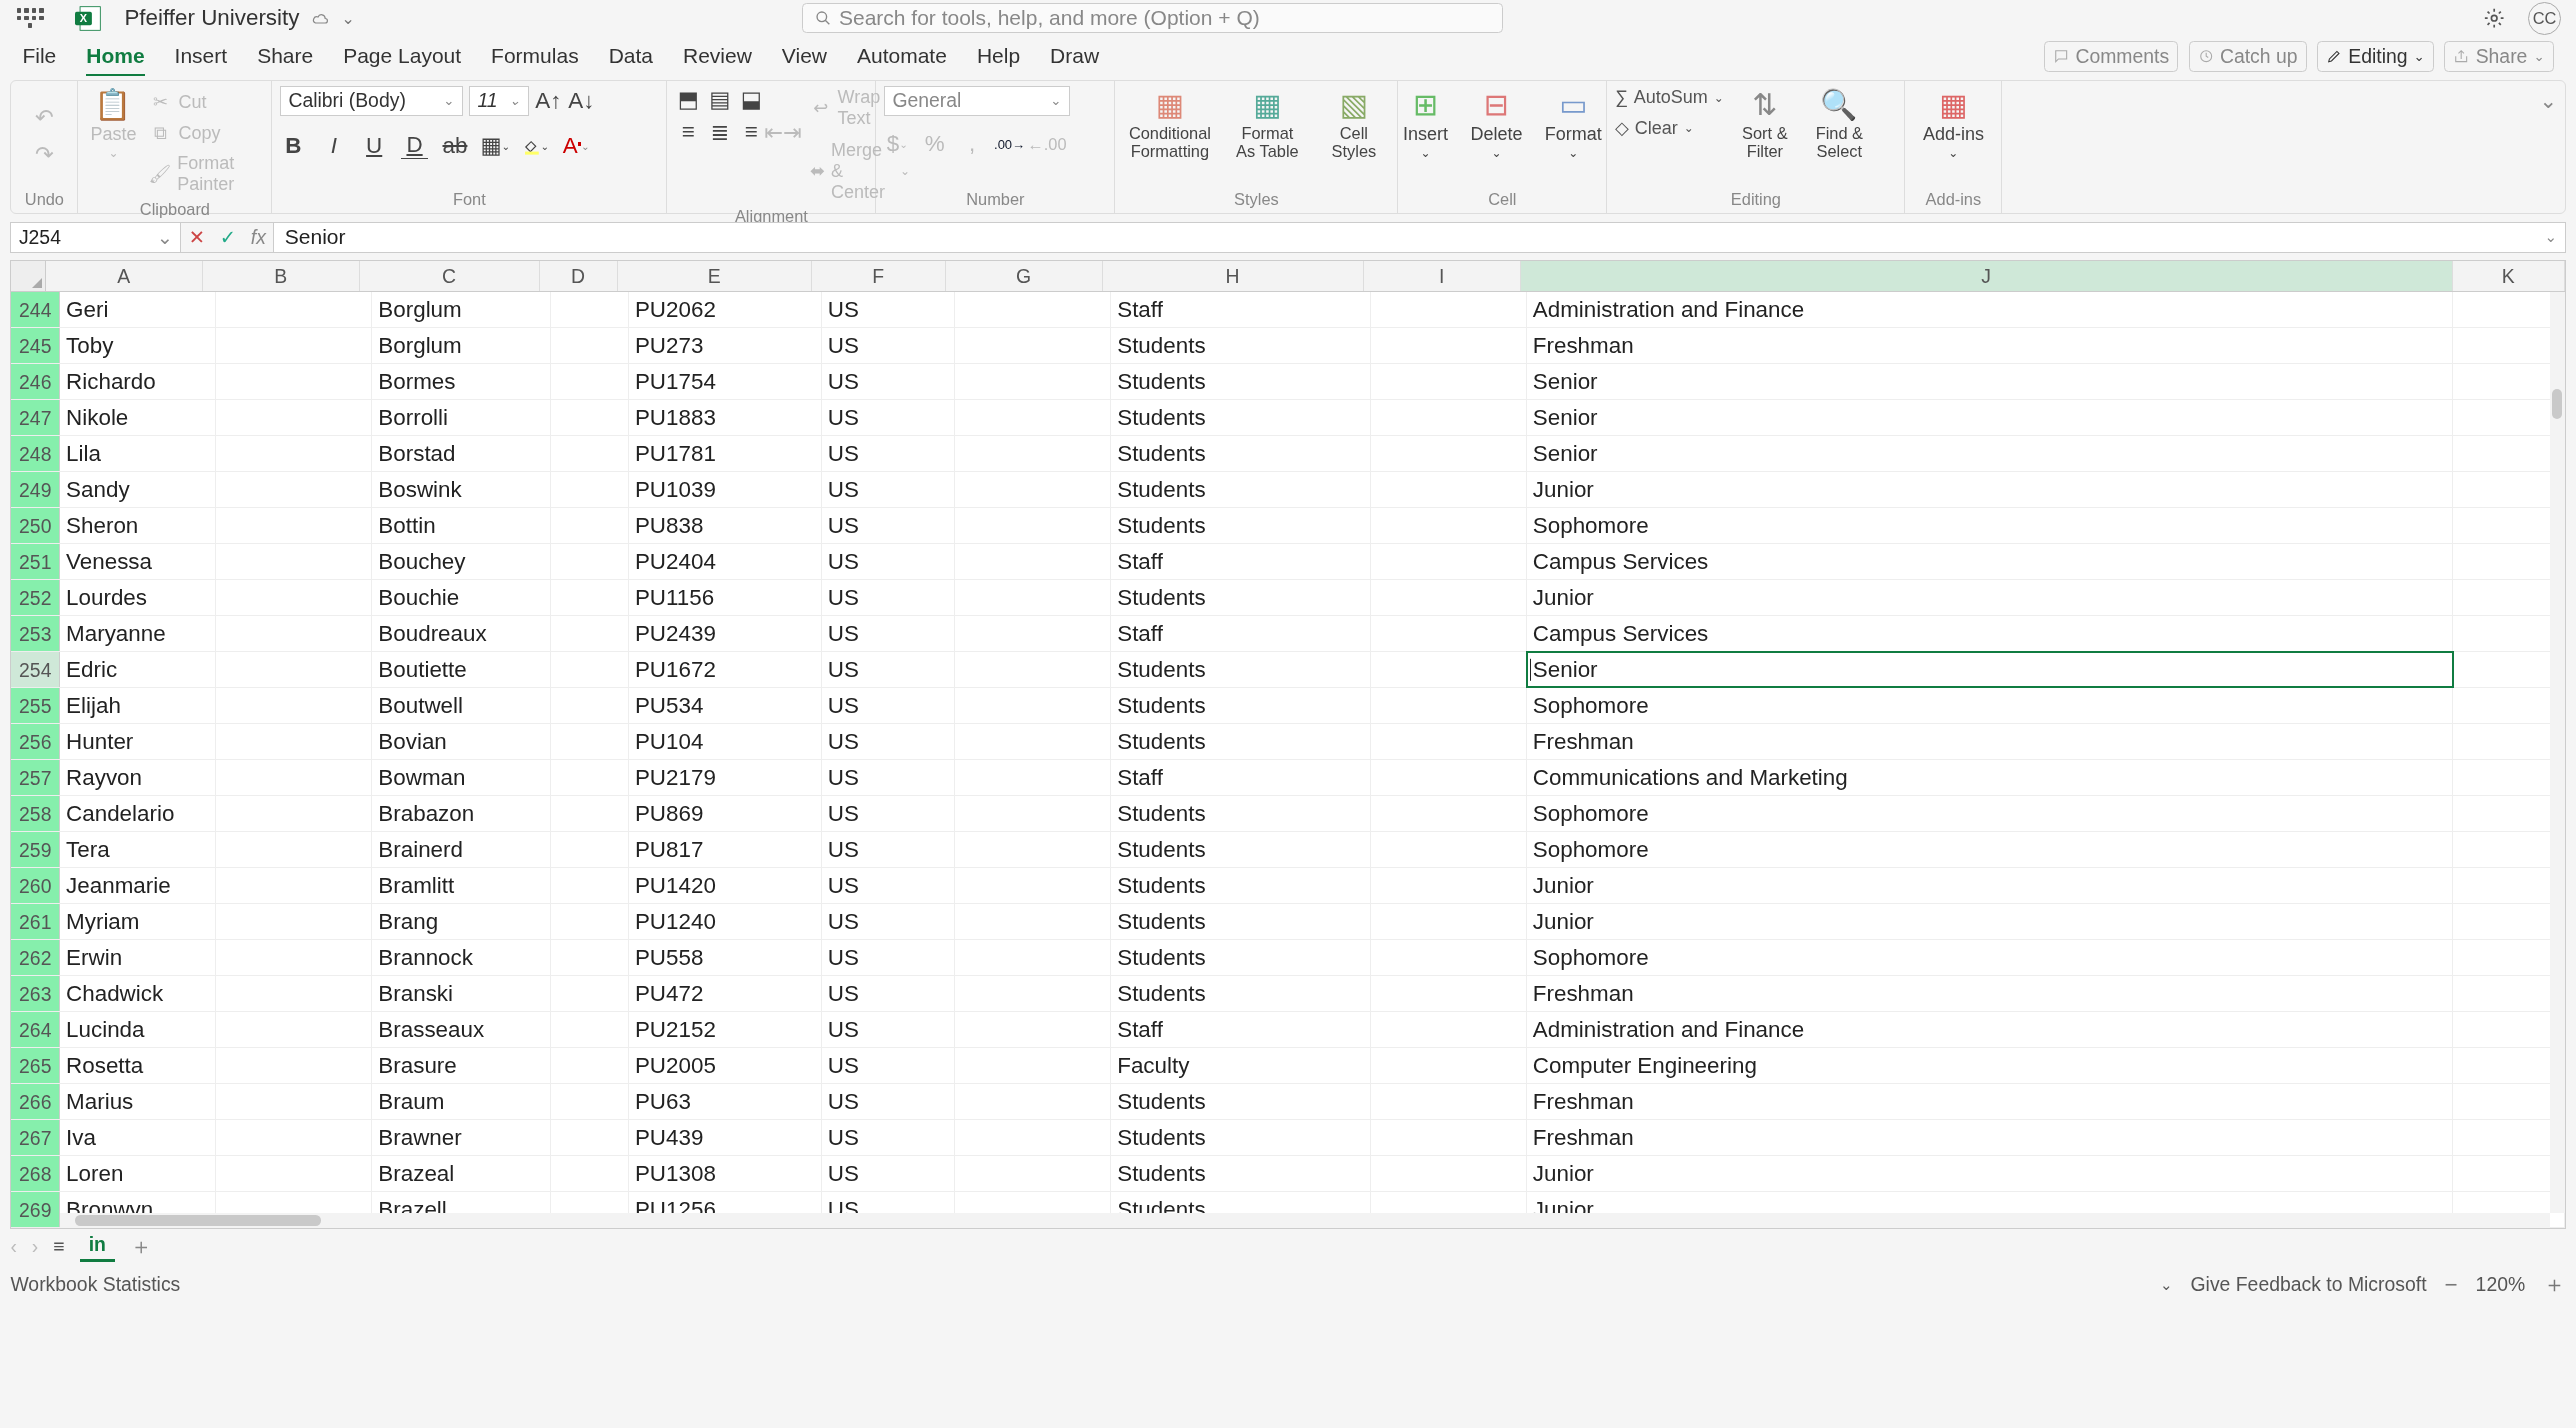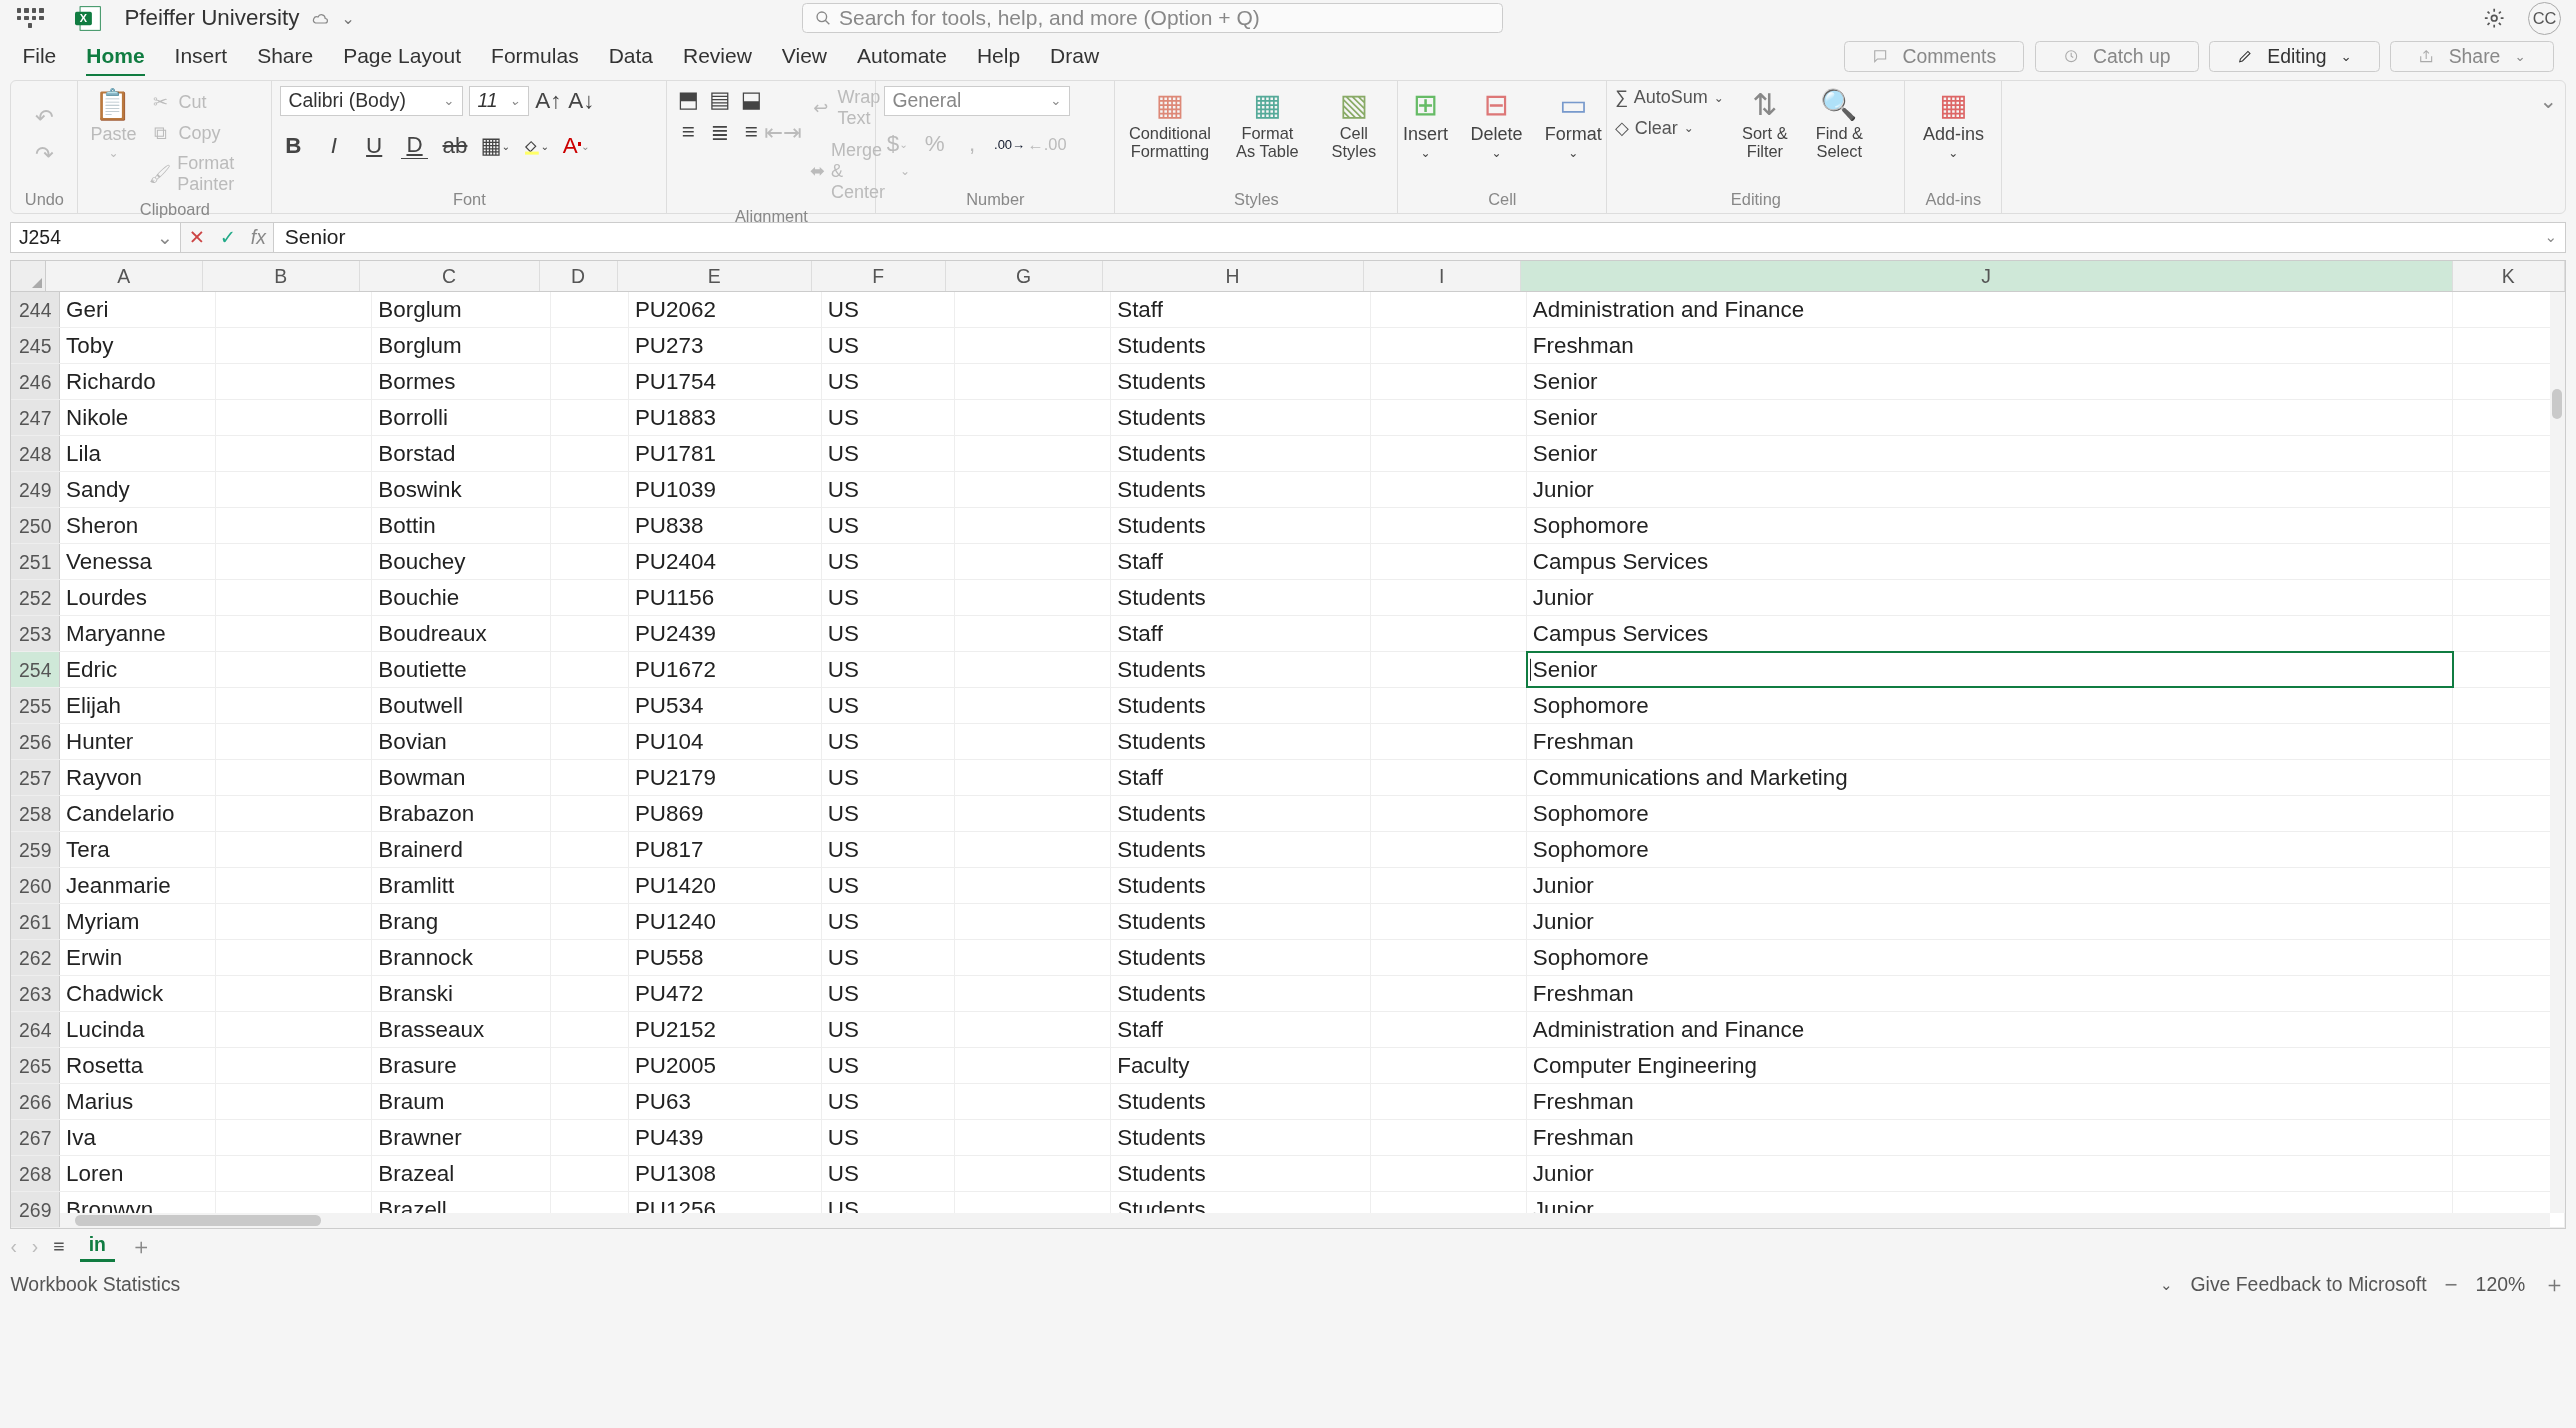--- a/index.html
+++ b/index.html
@@ -17,21 +17,21 @@
 .searchbox svg { margin-right: 7.5px; }
 .title-right { margin-left: auto; display: flex; align-items: center; gap: 22.4px; }
 .gear { color: #555; cursor: pointer; }
 .avatar { width: 33px; height: 33px; border-radius: 50%; border: 0.7px solid #aaa; display: flex; align-items: center; justify-content: center; font-size: 16.4px; color: #555; }
 
 
 .menubar { height: 41px; display: flex; align-items: center; padding: 0 22.4px; gap: 30px; font-size: 21px; color: #333; background: #f5f5f5; }
 .menubar .item { cursor: pointer; padding: 6px 0; }
 .menubar .active { color: #107c41; border-bottom: 2.2px solid #107c41; font-weight: 600; }
 .menu-right { margin-left: auto; display: flex; align-items: center; gap: 10.4px; }
-.pill { border: 0.7px solid #ccc; border-radius: 4.5px; padding: 3px 27px; font-size: 19.4px; color: #888; display: flex; align-items: center; gap: 14px; }
+.pill { border: 0.7px solid #ccc; border-radius: 4.5px; padding: 3px 8px; font-size: 19.4px; color: #888; display: flex; align-items: center; gap: 6px; }
 .pill.dark { color: #333; }
 .pill svg, .pill .ico { color: inherit; }
 
 
 .ribbon { height: 134px; display: flex; background: #f5f5f5; border: 0.7px solid #ddd; border-radius: 6px; margin: 3px 10.4px 0; }
 .group { border-right: 0.7px solid #ddd; padding: 4.5px 7.5px 0; display: flex; flex-direction: column; }
 .group:last-child { border-right: none; }
 .group-body { flex: 1; display: flex; align-items: flex-start; gap: 7.5px; }
 .group-label { text-align: center; font-size: 16.4px; color: #888; padding: 3px 0 4.5px; position: relative; }
 .vbtn { display: flex; flex-direction: column; align-items: center; justify-content: center; gap: 1.5px; font-size: 18px; color: #444; cursor: pointer; padding: 1.5px 4.5px; }
@@ -63,21 +63,21 @@
 
 
 .grid-wrap { margin: 4.5px 10.4px 0; border: 0.7px solid #ccc; background: #fff; height: 969px; position: relative; overflow: hidden; }
 .col-headers { display: flex; height: 31px; border-bottom: 0.7px solid #ccc; background: #f3f3f3; position: sticky; top: 0; }
 .corner { width: 49px; border-right: 0.7px solid #ccc; background: #eee; position: relative; }
 .corner::after { content: ""; position: absolute; right: 3px; bottom: 3px; width: 0; height: 0; border-left: 10.4px solid transparent; border-bottom: 10.4px solid #aaa; }
 .ch { border-right: 0.7px solid #ddd; text-align: center; font-size: 19.4px; color: #555; line-height: 31px; }
 .ch.active { background: #cfe8d8; }
 .rows { }
 .row { display: flex; height: 36px; border-bottom: 0.7px solid #eee; }
-.rh { width: 49px; border-right: 0.7px solid #ccc; background: #e5e5e5; text-align: center; font-size: 19.4px; color: #555; line-height: 36px; }
+.rh { width: 49px; border-right: 0.7px solid #ccc; background: #86efac; text-align: center; font-size: 19.4px; color: #555; line-height: 36px; }
 .rh.active { background: #cfe8d8; }
 .cell { border-right: 0.7px solid #eee; padding: 0 6px; font-size: 22.4px; line-height: 36px; white-space: nowrap; overflow: visible; position: relative; }
 .cell.selected { outline: 2.2px solid #107c41; outline-offset: -1.5px; z-index: 5; background: #fff; }
 .cell.selected::after { content: ""; position: absolute; left: 3px; top: 50%; width: 0.7px; height: 22.4px; background: #222; transform: translateY(-50%); }
 
 
 .cA { width: 157px; }
 .cB { width: 157px; }
 .cC { width: 180px; }
 .cD { width: 78px; }

